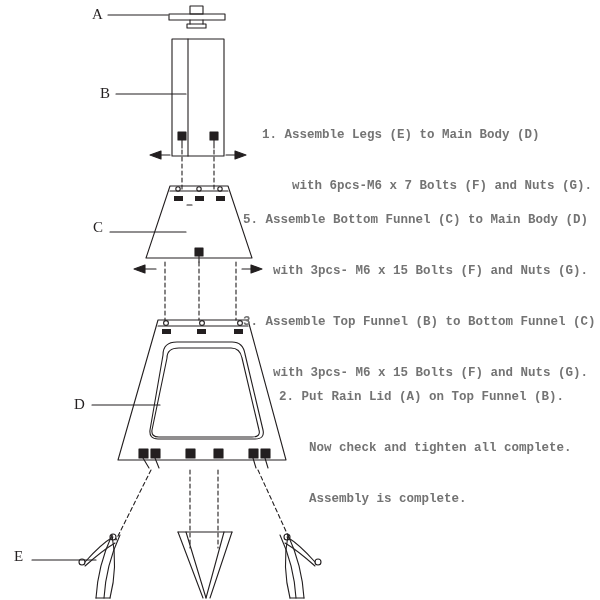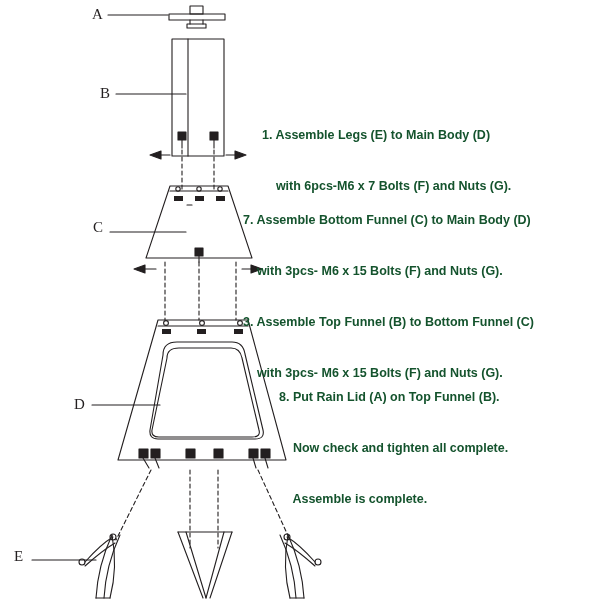--- a/index.html
+++ b/index.html
@@ -29,22 +29,22 @@
   .instructions {
     position: absolute;
     left: 0;
     top: 0;
     width: 600px;
     height: 600px;
     pointer-events: none;
   }
   .instr-block {
     position: absolute;
-    color: #14532d;
-    font-family: Liberation Sans, sans-serif;
+    color: #737373;
+    font-family: Liberation Mono, monospace;
     font-weight: bold;
     font-size: 12.5px;
     line-height: 17px;
     white-space: pre;
   }
   .instr-line {
     display: block;
     white-space: pre;
   }
   .callout-label {
@@ -205,33 +205,33 @@
   </svg>
 
   <div class="instructions">
 
     <div class="instr-block" id="instr-1">
       <span class="instr-line">1. Assemble Legs (E) to Main Body (D)</span>
       <span class="instr-line">    with 6pcs-M6 x 7 Bolts (F) and Nuts (G).</span>
     </div>
 
     <div class="instr-block" id="instr-2">
-      <span class="instr-line">7. Assemble Bottom Funnel (C) to Main Body (D)</span>
+      <span class="instr-line">5. Assemble Bottom Funnel (C) to Main Body (D)</span>
       <span class="instr-line">    with 3pcs- M6 x 15 Bolts (F) and Nuts (G).</span>
     </div>
 
     <div class="instr-block" id="instr-3">
       <span class="instr-line">3. Assemble Top Funnel (B) to Bottom Funnel (C)</span>
       <span class="instr-line">    with 3pcs- M6 x 15 Bolts (F) and Nuts (G).</span>
     </div>
 
     <div class="instr-block" id="instr-4">
-      <span class="instr-line">8. Put Rain Lid (A) on Top Funnel (B).</span>
+      <span class="instr-line">2. Put Rain Lid (A) on Top Funnel (B).</span>
       <span class="instr-line">    Now check and tighten all complete.</span>
-      <span class="instr-line">    Assemble is complete.</span>
+      <span class="instr-line">    Assembly is complete.</span>
     </div>
 
     <div class="callout-label" id="label-A">A</div>
     <div class="callout-label" id="label-B">B</div>
     <div class="callout-label" id="label-C">C</div>
     <div class="callout-label" id="label-D">D</div>
     <div class="callout-label" id="label-E">E</div>
 
   </div>
 </div>

